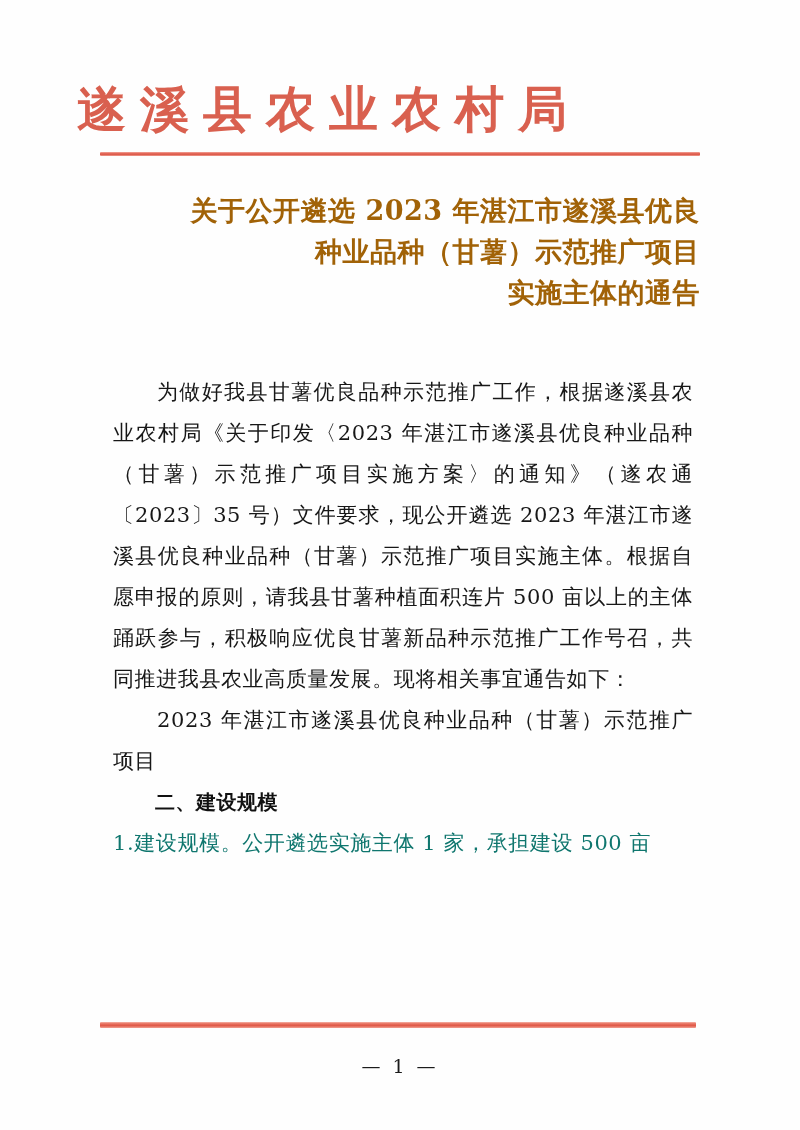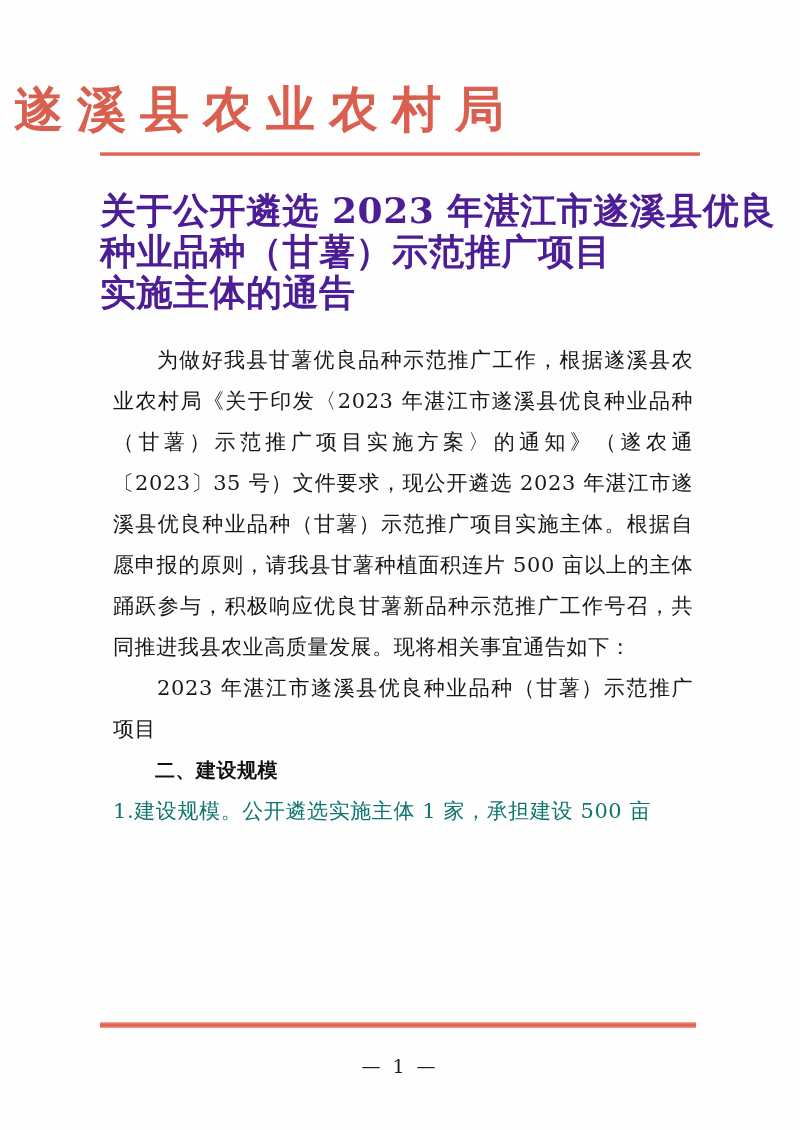--- a/index.html
+++ b/index.html
@@ -22,20 +22,21 @@
     background: #fefefe;
     overflow: hidden;
   }
 
   
   .letterhead {
     position: absolute;
     left: 0;
     top: 84px;
     width: 644px;
+    text-align: center;
   }
   .letterhead-title {
     display: inline-block;
     font-family: "DejaVu Serif", "Liberation Serif", serif;
     font-weight: 700;
     font-size: 49px;
     line-height: 1.05;
     color: #d9604f;
     letter-spacing: 14px;
     text-indent: 14px;
@@ -55,35 +56,35 @@
         #f0a093 100%);
     border-radius: 1px;
   }
 
   
   .doc-title {
     position: absolute;
     left: 100px;
     top: 190px;
     width: 600px;
-    text-align: left;
+    text-align: right;
     font-family: "DejaVu Serif", "Liberation Serif", serif;
     font-weight: 700;
-    font-size: 36px;
+    font-size: 27px;
     line-height: 41px;
-    color: #4c1d95;
+    color: #a16207;
     letter-spacing: 0.5px;
   }
   .doc-title div { white-space: nowrap; }
 
   
   .body-block {
     position: absolute;
     left: 113px;
-    top: 340px;
+    top: 372px;
     width: 580px;
   }
 
   p.para {
     margin: 0;
     font-family: "DejaVu Serif", "Liberation Serif", serif;
     font-size: 21px;
     line-height: 41px;
     color: #171717;
     text-align: justify;

